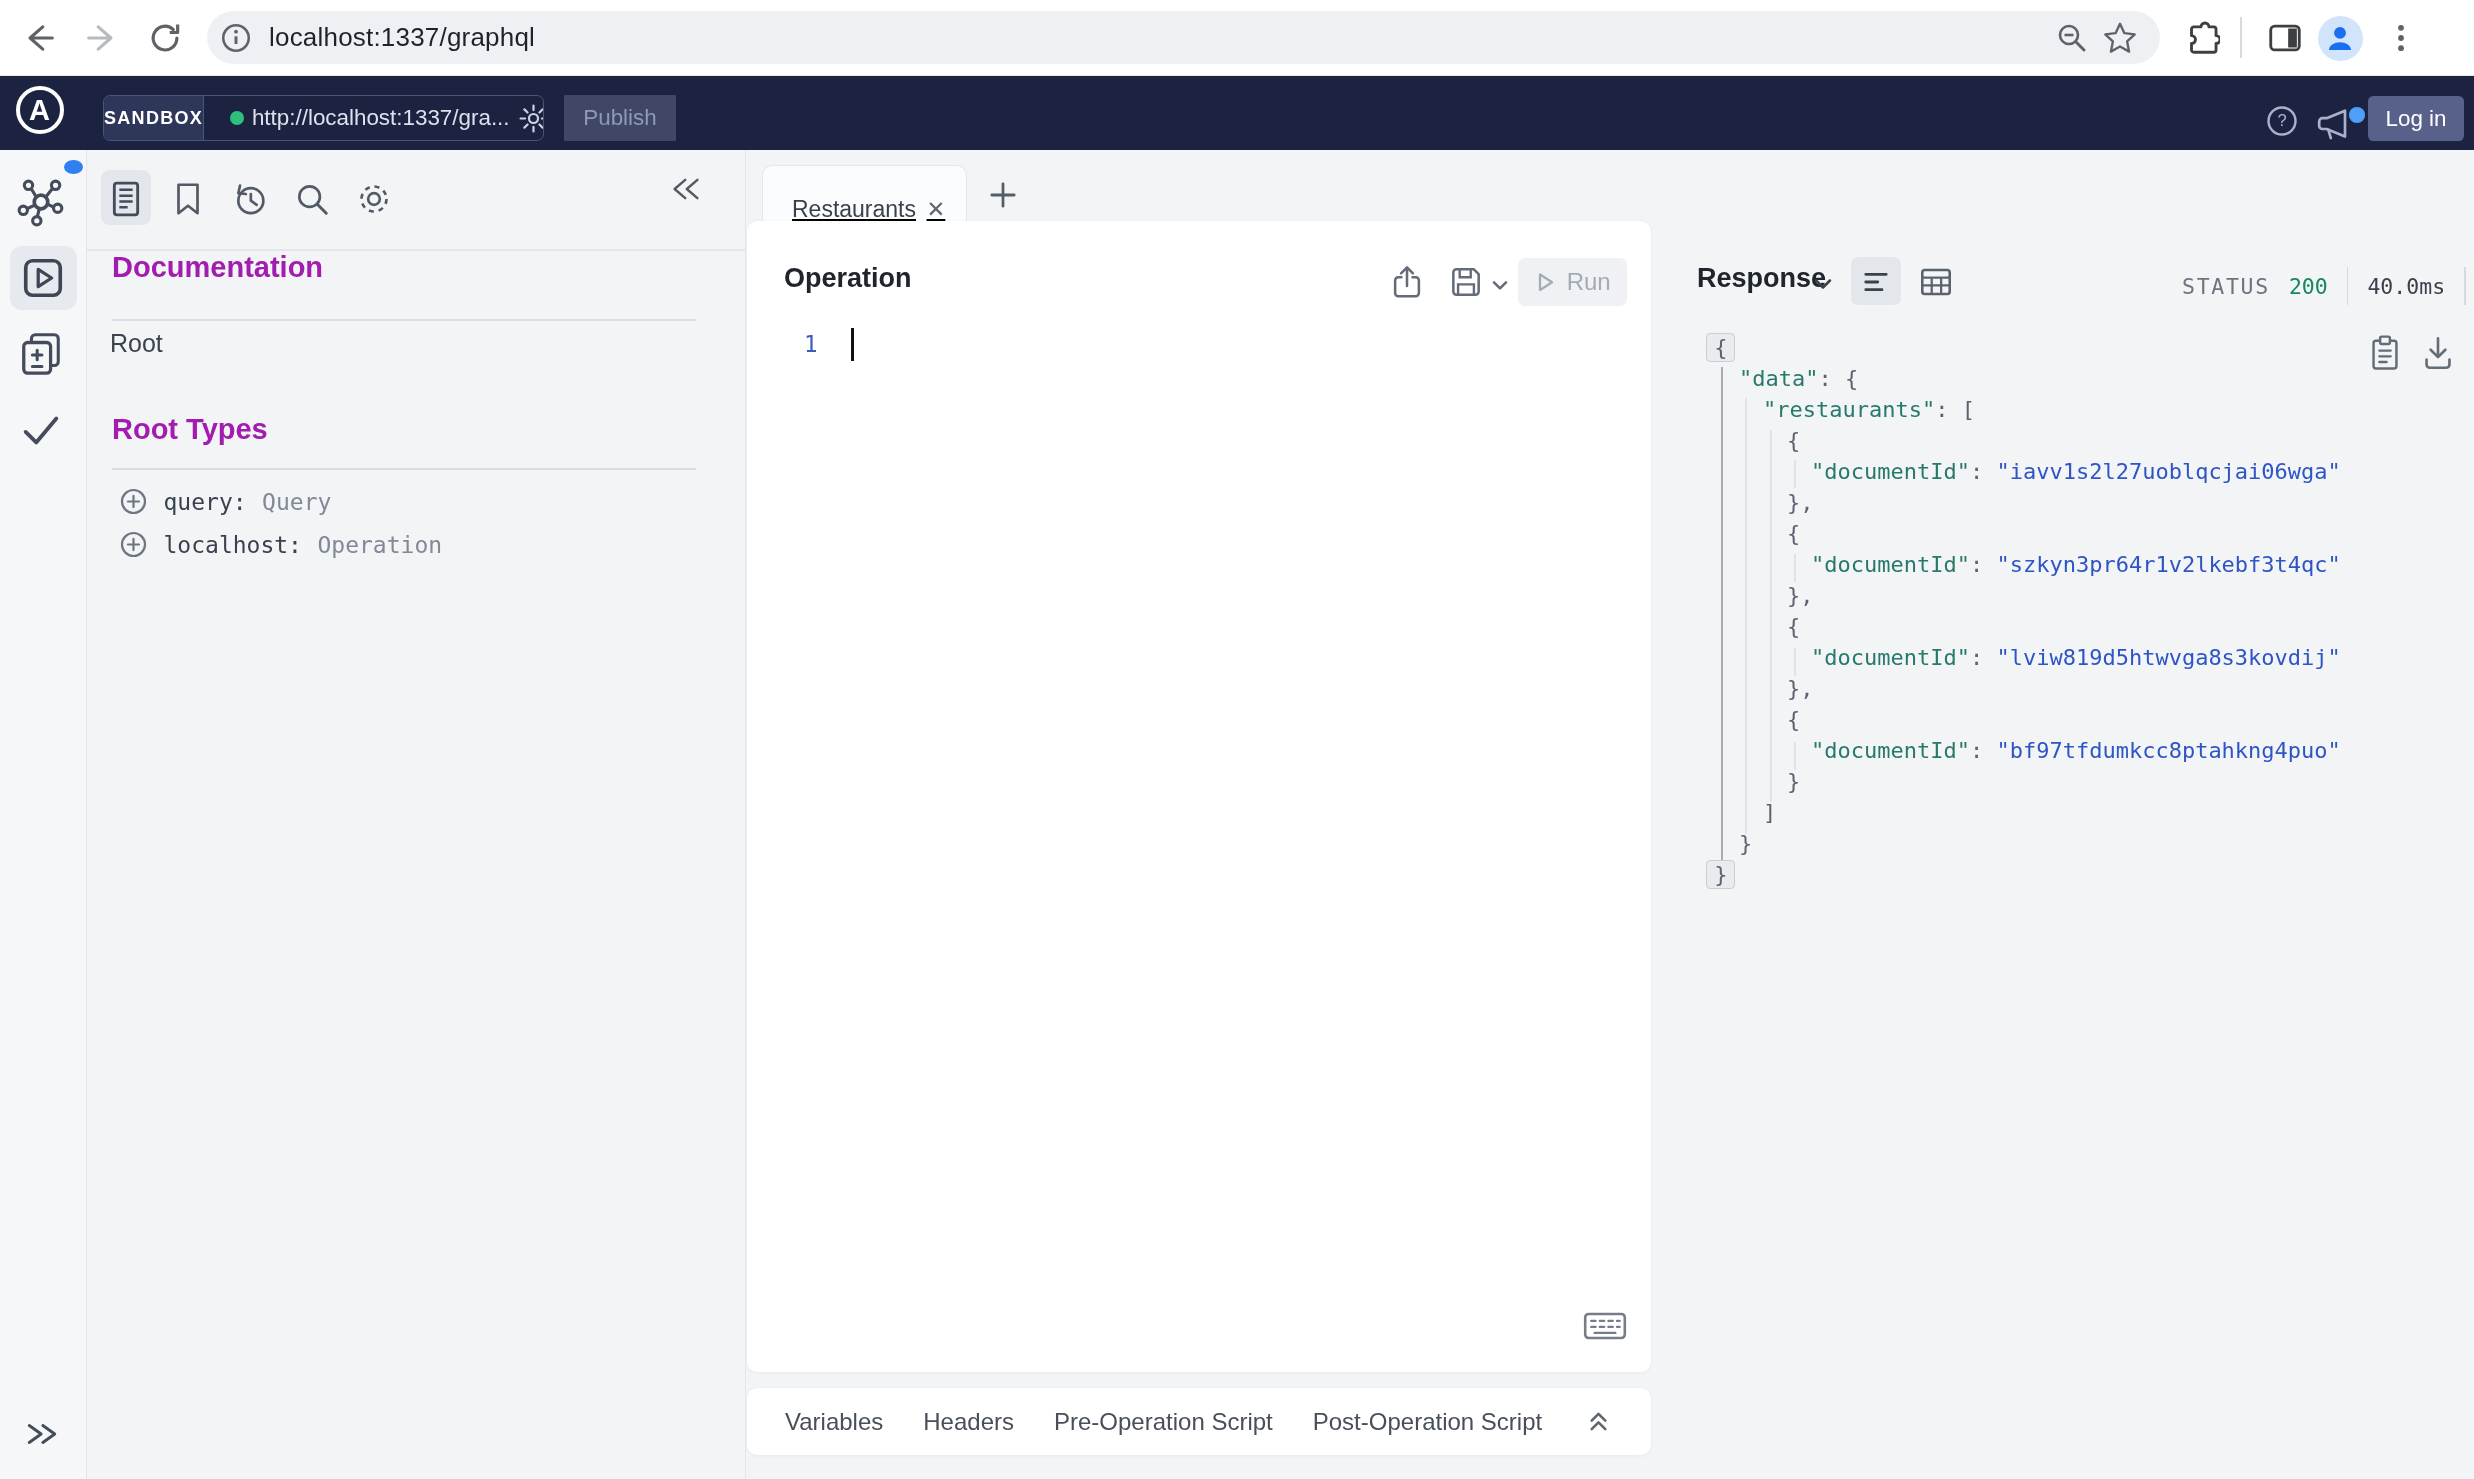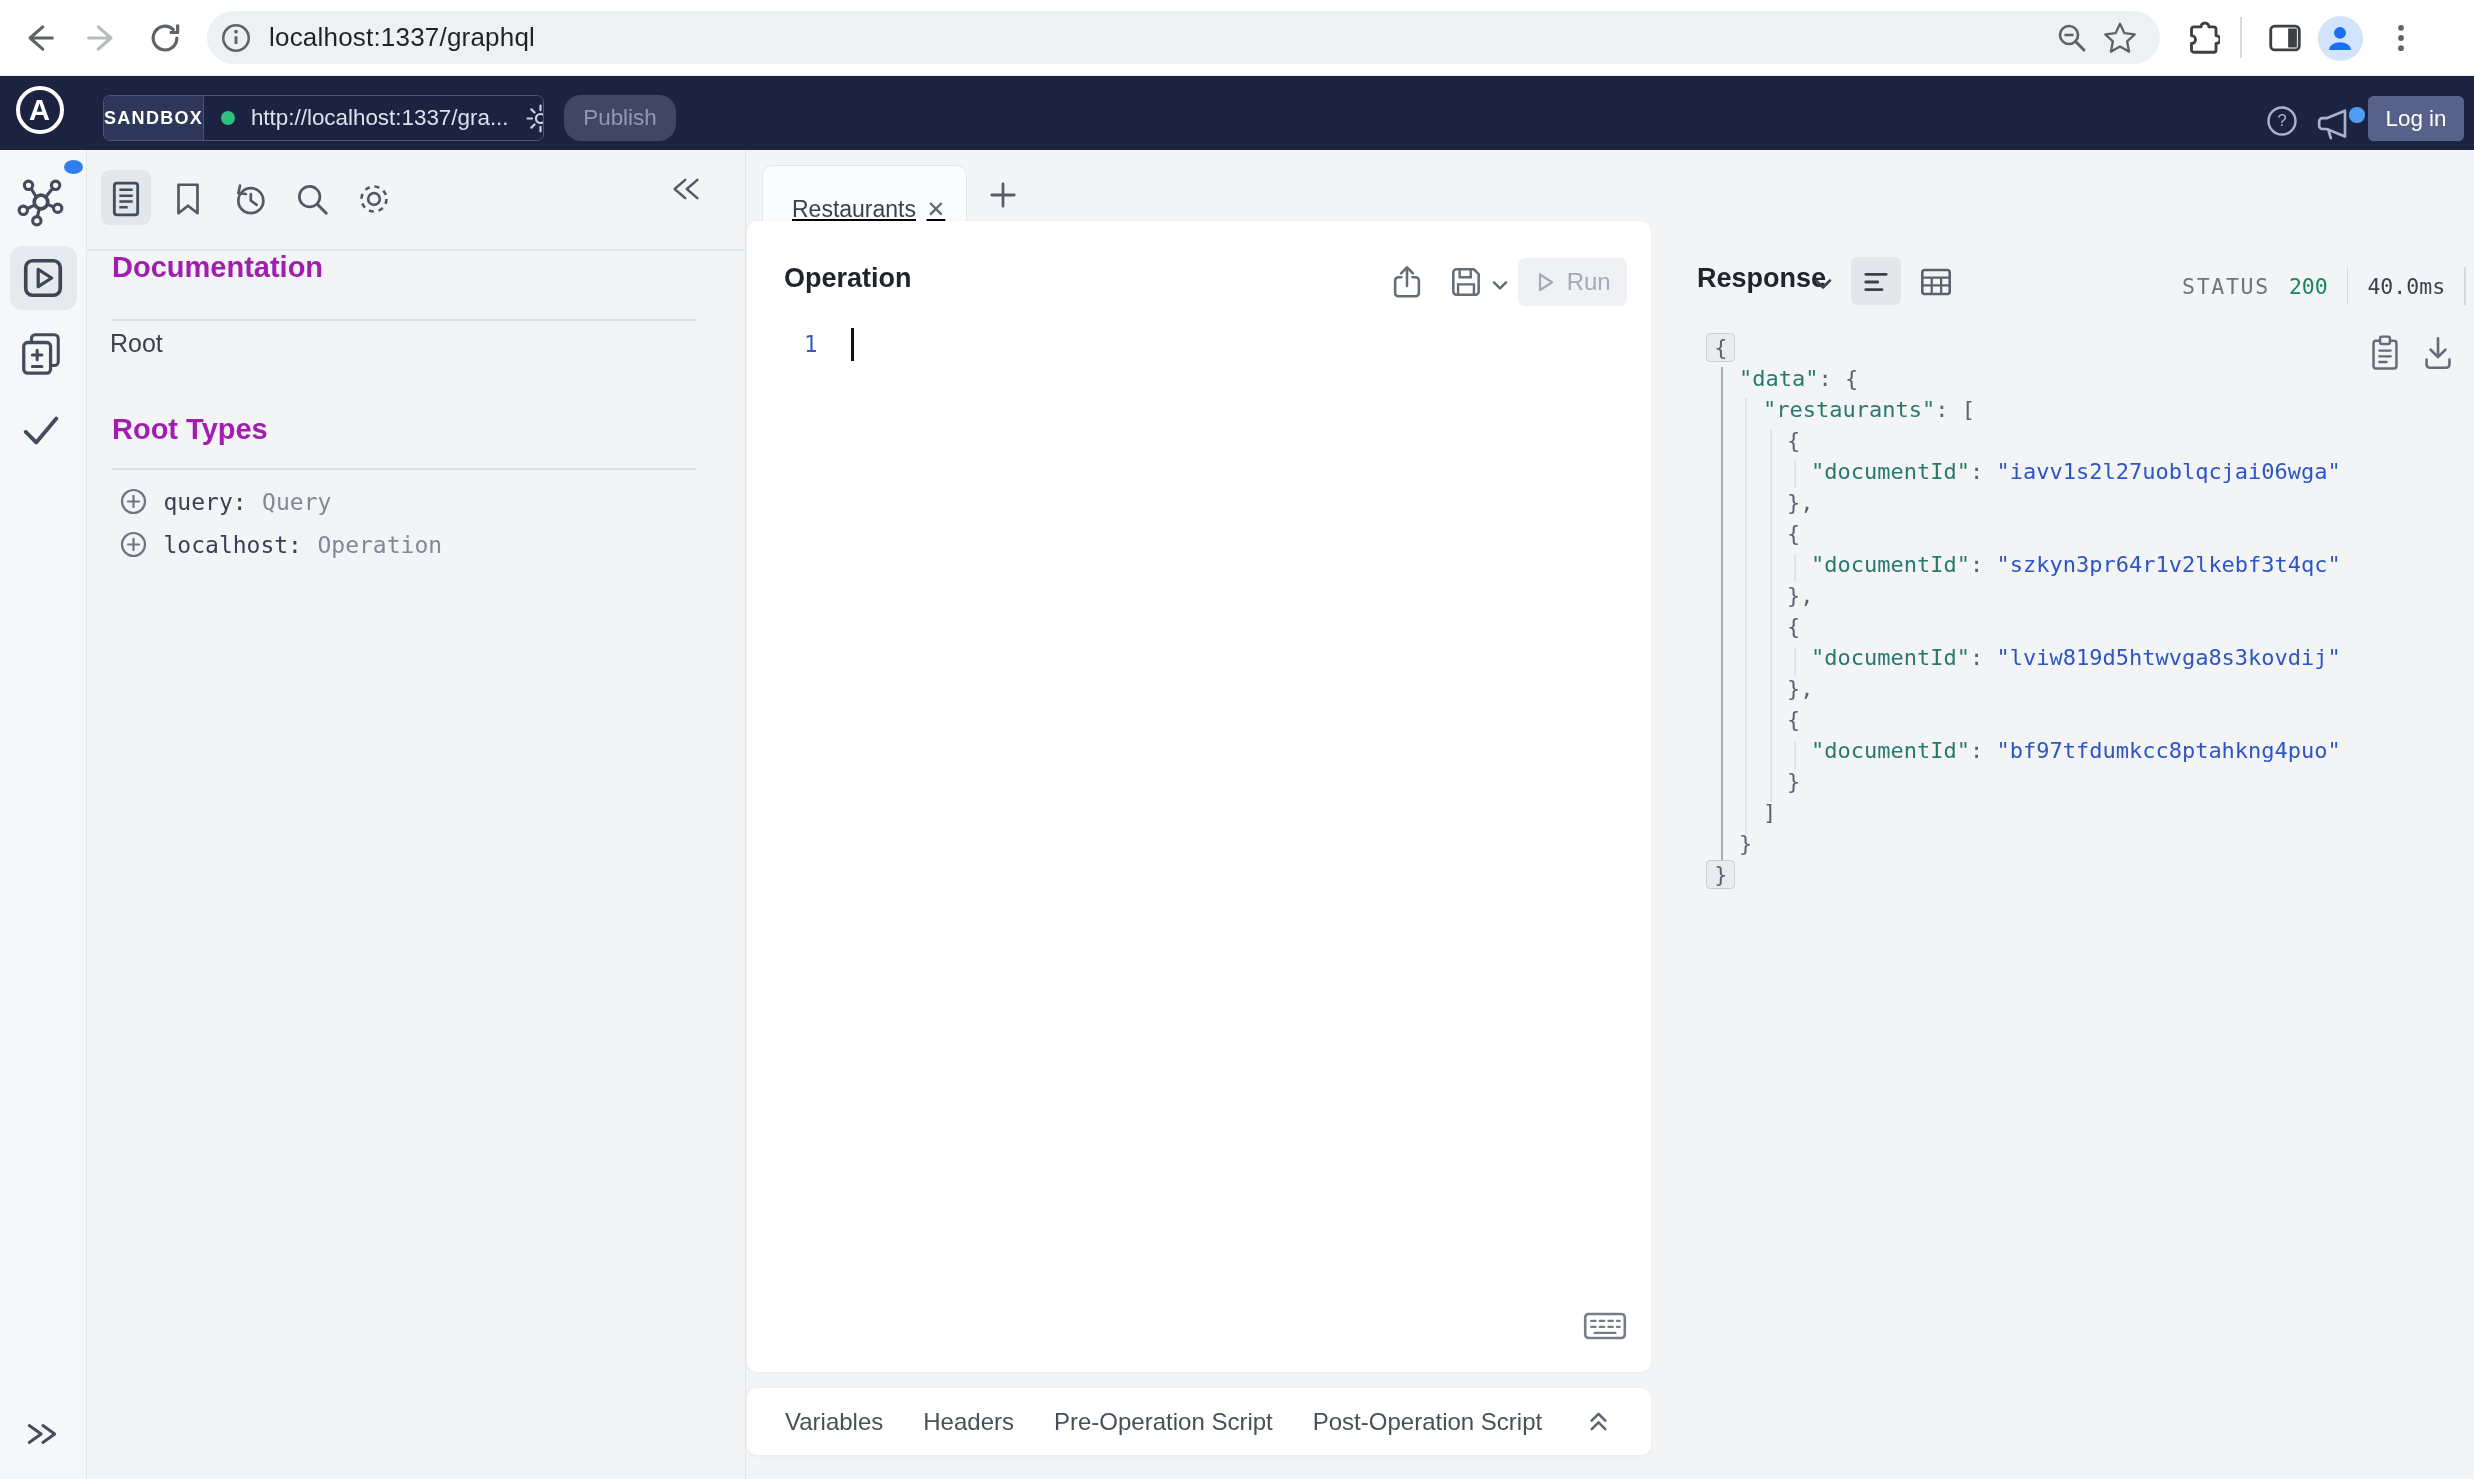--- a/index.html
+++ b/index.html
@@ -18,24 +18,24 @@
   .avatar { left:2318px; top:15.5px; width:45px; height:45px; border-radius:50%; background:#d2e3fc; }
 
   
   .apollo { left:0; top:76px; width:2475px; height:74px; background:#1b2340; }
   .logo { left:15.5px; top:86px; width:48px; height:48px; border:4.3px solid #fff; border-radius:50%;
           color:#fff; font-size:29px; font-weight:bold; display:flex; align-items:center; justify-content:center; }
   .chip-group { left:103px; top:95px; width:441px; height:46px; border:1.7px solid #4b5479; border-radius:6.9px;
                 display:flex; overflow:hidden; }
   .chip-sandbox { width:107px; background:#2e365a; color:#fff; font-size:18px; font-weight:bold; letter-spacing:1.3px;
                   display:flex; align-items:center; justify-content:center; border-right:1.7px solid #4b5479; }
-  .chip-url { flex:1; display:flex; align-items:center; gap:16px; padding:0 12px 0 17px; color:#dce1ee; font-size:22.4px; }
+  .chip-url { flex:1; display:flex; align-items:center; gap:8px; padding:0 12px 0 26px; color:#dce1ee; font-size:22.4px; }
   .dot-green { width:13.8px; height:13.8px; border-radius:50%; background:#2fbf7f; flex:none; }
   .chip-url .txt { flex:1; white-space:nowrap; overflow:hidden; }
-  .btn-publish { left:564px; top:95px; width:112px; height:46px; background:#3f4765; border-radius:17px;
+  .btn-publish { left:564px; top:95px; width:112px; height:46px; background:#3f4765; border-radius:1px;
                  color:#9099b6; font-size:22.4px; display:flex; align-items:center; justify-content:center; }
   .btn-login { left:2368px; top:96px; width:96px; height:45px; background:#57618a; border-radius:5.2px;
                color:#fff; font-size:22.4px; display:flex; align-items:center; justify-content:center; }
   .notif-dot { left:2349px; top:107px; width:15.5px; height:15.5px; border-radius:50%; background:#4d9ff8; }
 
   
   .rail { left:0; top:150px; width:87px; height:1330px; background:#f6f7f9; border-right:1.7px solid #e3e6ea; }
   .rail-sel { left:9.5px; top:246px; width:67px; height:64px; background:#e6e9ed; border-radius:12px; }
   .rail-dot { left:64px; top:160px; width:19px; height:13.8px; border-radius:50%; background:#2f7ff0; }
 

